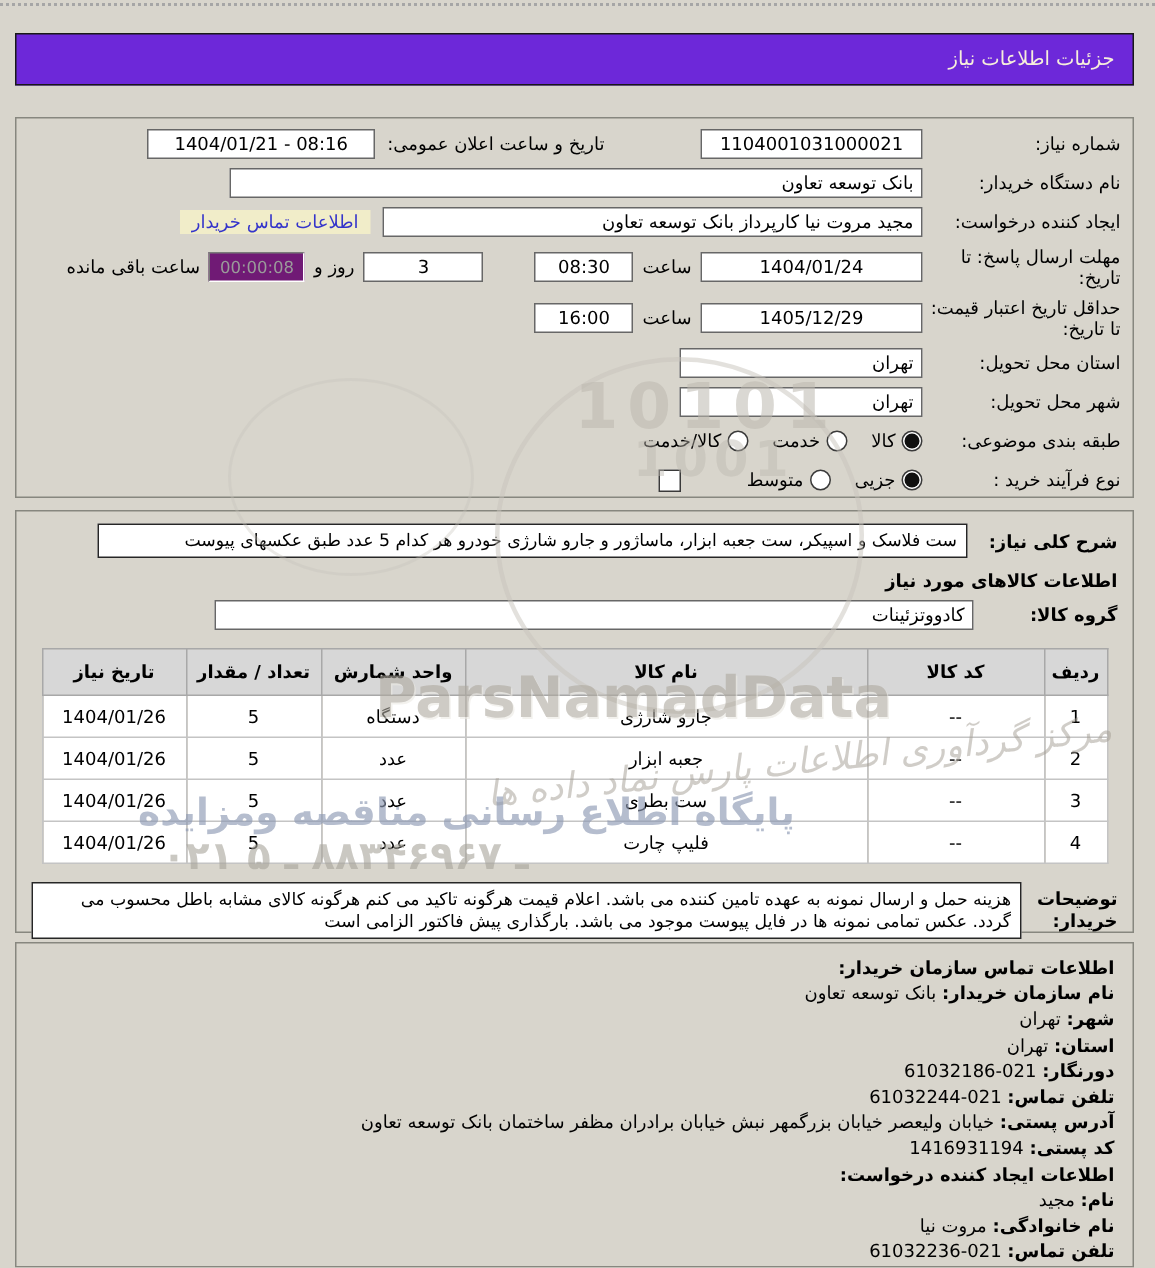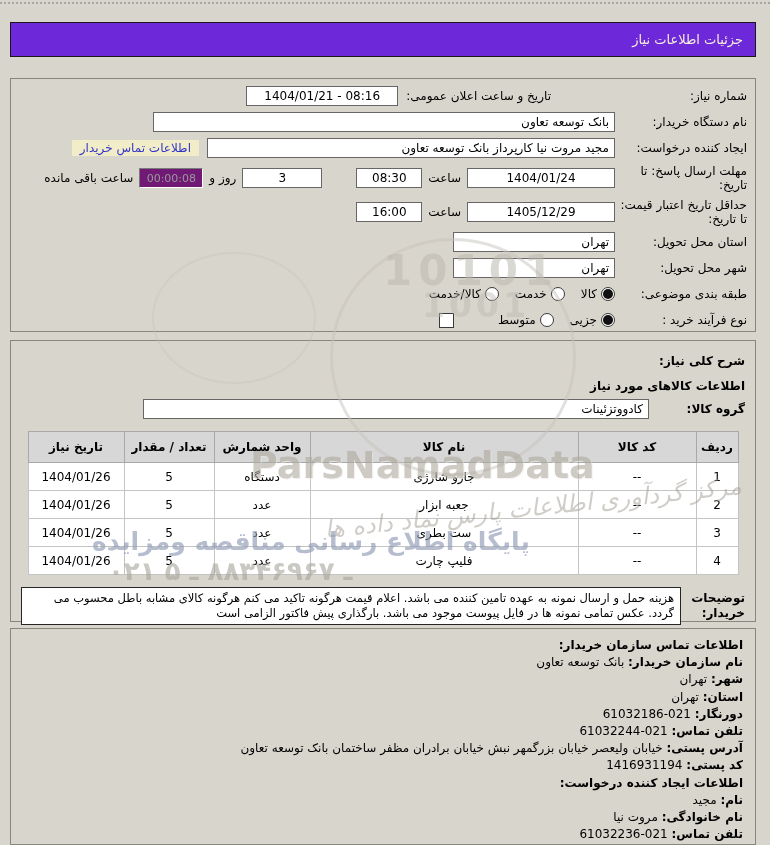--- a/index.html
+++ b/index.html
@@ -21,21 +21,21 @@
   .row{display:flex;align-items:center;margin-bottom:4px;min-height:22px}
   .row.tall{min-height:30px}
   .lbl{flex:0 0 132px;line-height:14px}
   .lblB{font-weight:bold;line-height:14px}
   .fld{
     height:20px;background:#fff;border:1px solid #676767;box-sizing:border-box;
     display:flex;align-items:center;padding:4px 5px;overflow:hidden;white-space:nowrap;
   }
   .center{justify-content:center}
   .w148{width:148px}.w152{width:152px}.w66{width:66px}.w80{width:80px}
-  .w162{width:162px}.w408{width:408px}.w462{width:462px}.w578{width:506px}
+  .w162{width:162px}.w408{width:360px}.w462{width:462px}.w578{width:506px}
   .mr64{margin-right:64px}.mr34{margin-right:34px}.mr28{margin-right:28px}.mr8{margin-right:8px}
   .slbl{margin:0 6px;white-space:nowrap}
   .ltr{direction:ltr;unicode-bidi:isolate}
   .link{color:#3434cb;background:#f1edc9;padding:1px 8px;cursor:pointer}
   .timer{
     width:62px;height:18px;background:#701a75;color:#9a9a9a;font-size:11px;
     border:1px solid;border-color:#7a7a7a #ffffff #ffffff #7a7a7a;
     display:flex;align-items:center;justify-content:center;direction:ltr;
   }
   .radio{width:12px;height:12px;border:1px solid #3a3a3a;border-radius:50%;
@@ -73,20 +73,21 @@
 
 <div class="dotline"></div>
 
 <div class="titlebar">
   <span>جزئیات اطلاعات نیاز</span>
 </div>
 
 <div class="gbox" id="box1">
   <div class="row">
     <div class="lbl">شماره نیاز:</div>
+    <div class="fld center w148 ltr">1104001031000021</div>
     <div class="lbl2 mr64">تاریخ و ساعت اعلان عمومی:</div>
     <div class="fld center w152 mr8">
         <span class="ltr">1404/01/21 - 08:16</span>
       </div>
   </div>
 
   <div class="row">
     <div class="lbl">نام دستگاه خریدار:</div>
     <div class="fld w462">بانک توسعه تعاون</div>
   </div>
@@ -153,20 +154,21 @@
     </span>
     <span class="opt mr28">
       <span class="chk"></span>
     </span>
   </div>
 </div>
 
 <div class="gbox" id="box2">
   <div class="row" style="align-items:flex-start;margin-top:2px">
     <div class="lblB" style="flex:0 0 96px;padding-top:5px">شرح کلی نیاز:</div>
+    <div class="txtbox descbox">ست فلاسک و اسپیکر، ست جعبه ابزار، ماساژور و جارو شارژی خودرو هر کدام 5 عدد طبق عکسهای پیوست</div>
   </div>
 
   <div class="sech">اطلاعات کالاهای مورد نیاز</div>
 
   <div class="grow">
     <div class="lblB gl">گروه کالا:</div>
     <div class="fld w578">کادووتزئینات</div>
   </div>
 
   <table class="tbl">

